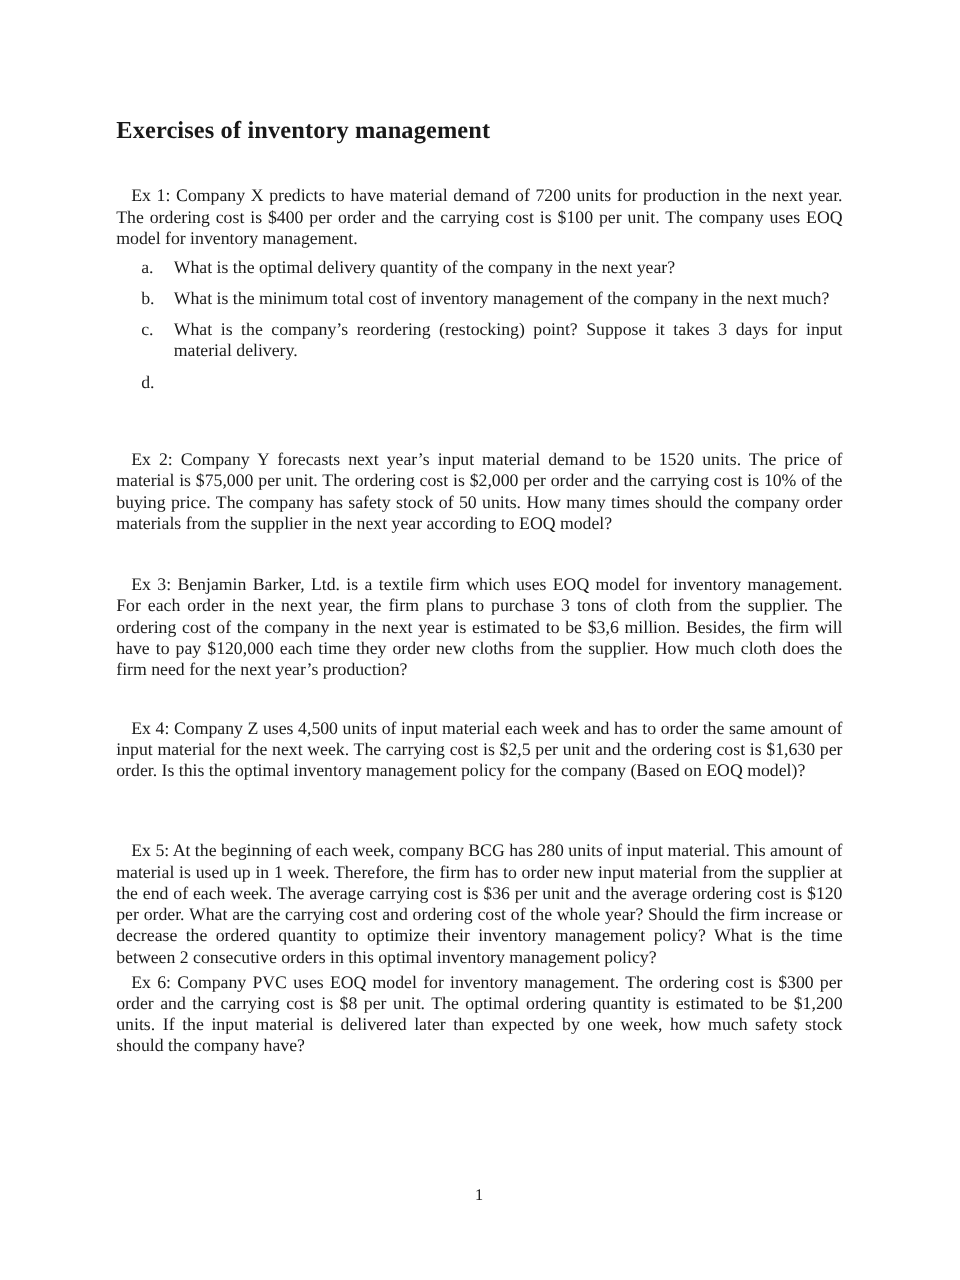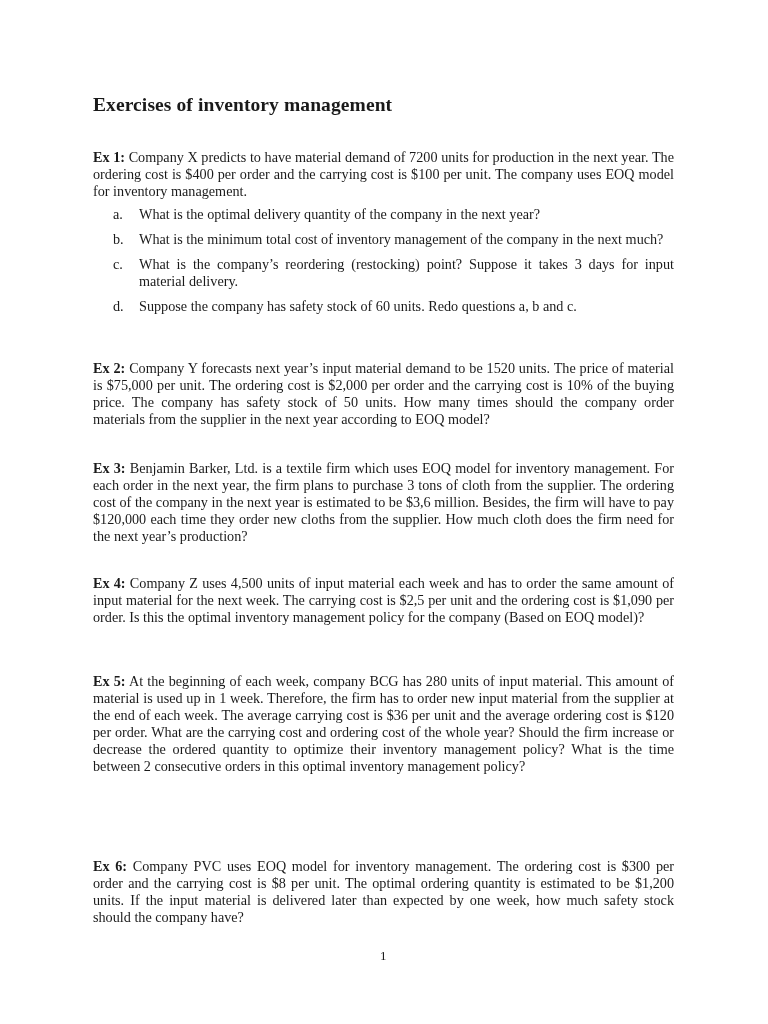--- a/index.html
+++ b/index.html
@@ -32,21 +32,21 @@
     }
     .para {
       position: absolute;
       left: 93px;
       width: 581px;
       font-size: 14.2px;
       line-height: 17px;
       text-align: justify;
       margin: 0;
     }
-    .para b { font-weight: bold; }
+    .para b { font-weight: normal; margin-left: 12px; }
     .list {
       position: absolute;
       left: 113px;
       width: 561px;
       margin: 0;
       padding: 0;
       list-style: none;
       font-size: 14.2px;
       line-height: 17px;
     }
@@ -74,27 +74,27 @@
 <div class="page">
 
   <h1 class="title">Exercises of inventory management</h1>
 
   <p class="para" style="top:149px;"><b>Ex 1:</b> <span>Company X predicts to have material demand of 7200 units for production in the next year. The ordering cost is $400 per order and the carrying cost is $100 per unit. The company uses EOQ model for inventory management.</span></p>
 
   <ul class="list" style="top:206px;">
     <li><span class="marker">a.</span><span>What is the optimal delivery quantity of the company in the next year?</span></li>
     <li><span class="marker">b.</span><span>What is the minimum total cost of inventory management of the company in the next much?</span></li>
     <li><span class="marker">c.</span><span>What is the company’s reordering (restocking) point? Suppose it takes 3 days for input material delivery.</span></li>
-    <li><span class="marker">d.</span><span>Suppose the company has safety stock of 60 units. Redo questions a, b and c.</span></li>
+    <li><span class="marker">d.</span></li>
   </ul>
 
   <p class="para" style="top:360px;"><b>Ex 2:</b> <span>Company Y forecasts next year’s input material demand to be 1520 units. The price of material is $75,000 per unit. The ordering cost is $2,000 per order and the carrying cost is 10% of the buying price. The company has safety stock of 50 units. How many times should the company order materials from the supplier in the next year according to EOQ model?</span></p>
 
   <p class="para" style="top:460px;"><b>Ex 3:</b> <span>Benjamin Barker, Ltd. is a textile firm which uses EOQ model for inventory management. For each order in the next year, the firm plans to purchase 3 tons of cloth from the supplier. The ordering cost of the company in the next year is estimated to be $3,6 million. Besides, the firm will have to pay $120,000 each time they order new cloths from the supplier. How much cloth does the firm need for the next year’s production?</span></p>
 
-  <p class="para" style="top:575px;"><b>Ex 4:</b> <span>Company Z uses 4,500 units of input material each week and has to order the same amount of input material for the next week. The carrying cost is $2,5 per unit and the ordering cost is $1,090 per order. Is this the optimal inventory management policy for the company (Based on EOQ model)?</span></p>
+  <p class="para" style="top:575px;"><b>Ex 4:</b> <span>Company Z uses 4,500 units of input material each week and has to order the same amount of input material for the next week. The carrying cost is $2,5 per unit and the ordering cost is $1,630 per order. Is this the optimal inventory management policy for the company (Based on EOQ model)?</span></p>
 
   <p class="para" style="top:673px;"><b>Ex 5:</b> <span>At the beginning of each week, company BCG has 280 units of input material. This amount of material is used up in 1 week. Therefore, the firm has to order new input material from the supplier at the end of each week. The average carrying cost is $36 per unit and the average ordering cost is $120 per order. What are the carrying cost and ordering cost of the whole year? Should the firm increase or decrease the ordered quantity to optimize their inventory management policy? What is the time between 2 consecutive orders in this optimal inventory management policy?</span></p>
 
-  <p class="para" style="top:858px;"><b>Ex 6:</b> <span>Company PVC uses EOQ model for inventory management. The ordering cost is $300 per order and the carrying cost is $8 per unit. The optimal ordering quantity is estimated to be $1,200 units. If the input material is delivered later than expected by one week, how much safety stock should the company have?</span></p>
+  <p class="para" style="top:778px;"><b>Ex 6:</b> <span>Company PVC uses EOQ model for inventory management. The ordering cost is $300 per order and the carrying cost is $8 per unit. The optimal ordering quantity is estimated to be $1,200 units. If the input material is delivered later than expected by one week, how much safety stock should the company have?</span></p>
 
   <div class="page-number">1</div>
 </div>
 
 </body></html>

